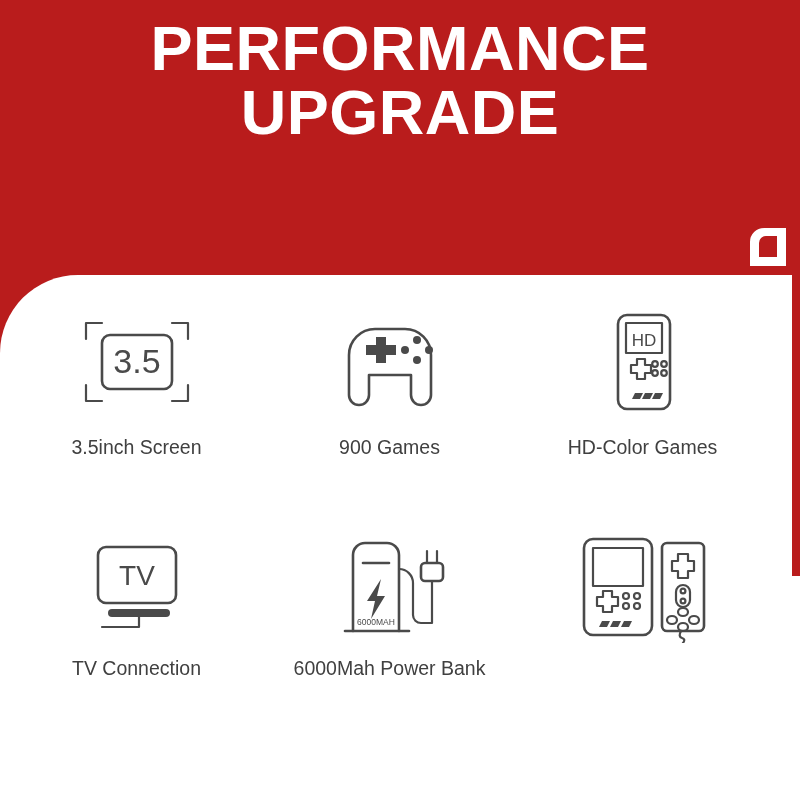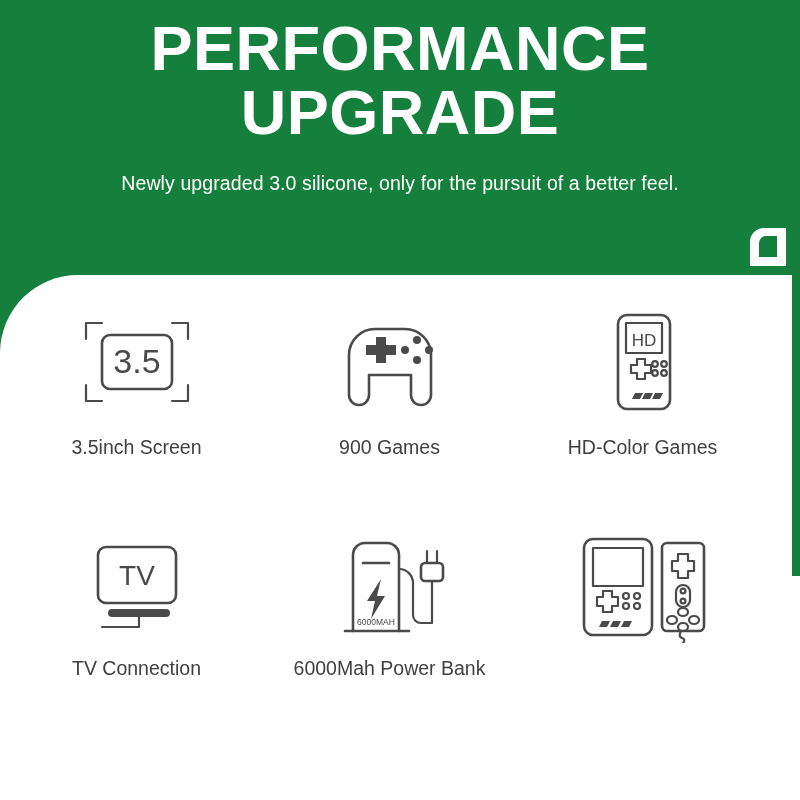--- a/index.html
+++ b/index.html
@@ -4,21 +4,21 @@
 <style>
   * { margin:0; padding:0; box-sizing:border-box; }
   html, body {
     width:800px; height:800px;
     font-family:"Liberation Sans", sans-serif;
     overflow:hidden;
   }
   #page {
     position:relative;
     width:800px; height:576px;
-    background:#15803d;
+    background:#b91c1c;
   }
 
   
   .header {
     position:absolute;
     top:0; left:0; right:0;
     height:275px;
   }
   .title {
     position:absolute;
@@ -99,21 +99,20 @@
 </head>
 <body>
 
 <div id="page">
 
   <div class="header">
     <div class="title">
       <span>PERFORMANCE</span>
       <span class="line2">UPGRADE</span>
     </div>
-    <div class="subtitle">Newly upgraded 3.0 silicone, only for the pursuit of a better feel.</div>
 
     <div class="brand-logo">
       <svg viewBox="0 0 40 42" width="40" height="42">
         <path d="M2 40 L2 16 A14 14 0 0 1 16 2 L38 2 L38 40 Z
                  M11 31 L11 17 A7 7 0 0 1 18 10 L29 10 L29 31 Z" fill="#ffffff" fill-rule="evenodd"></path>
       </svg>
     </div>
   </div>
 
   <div class="card">

